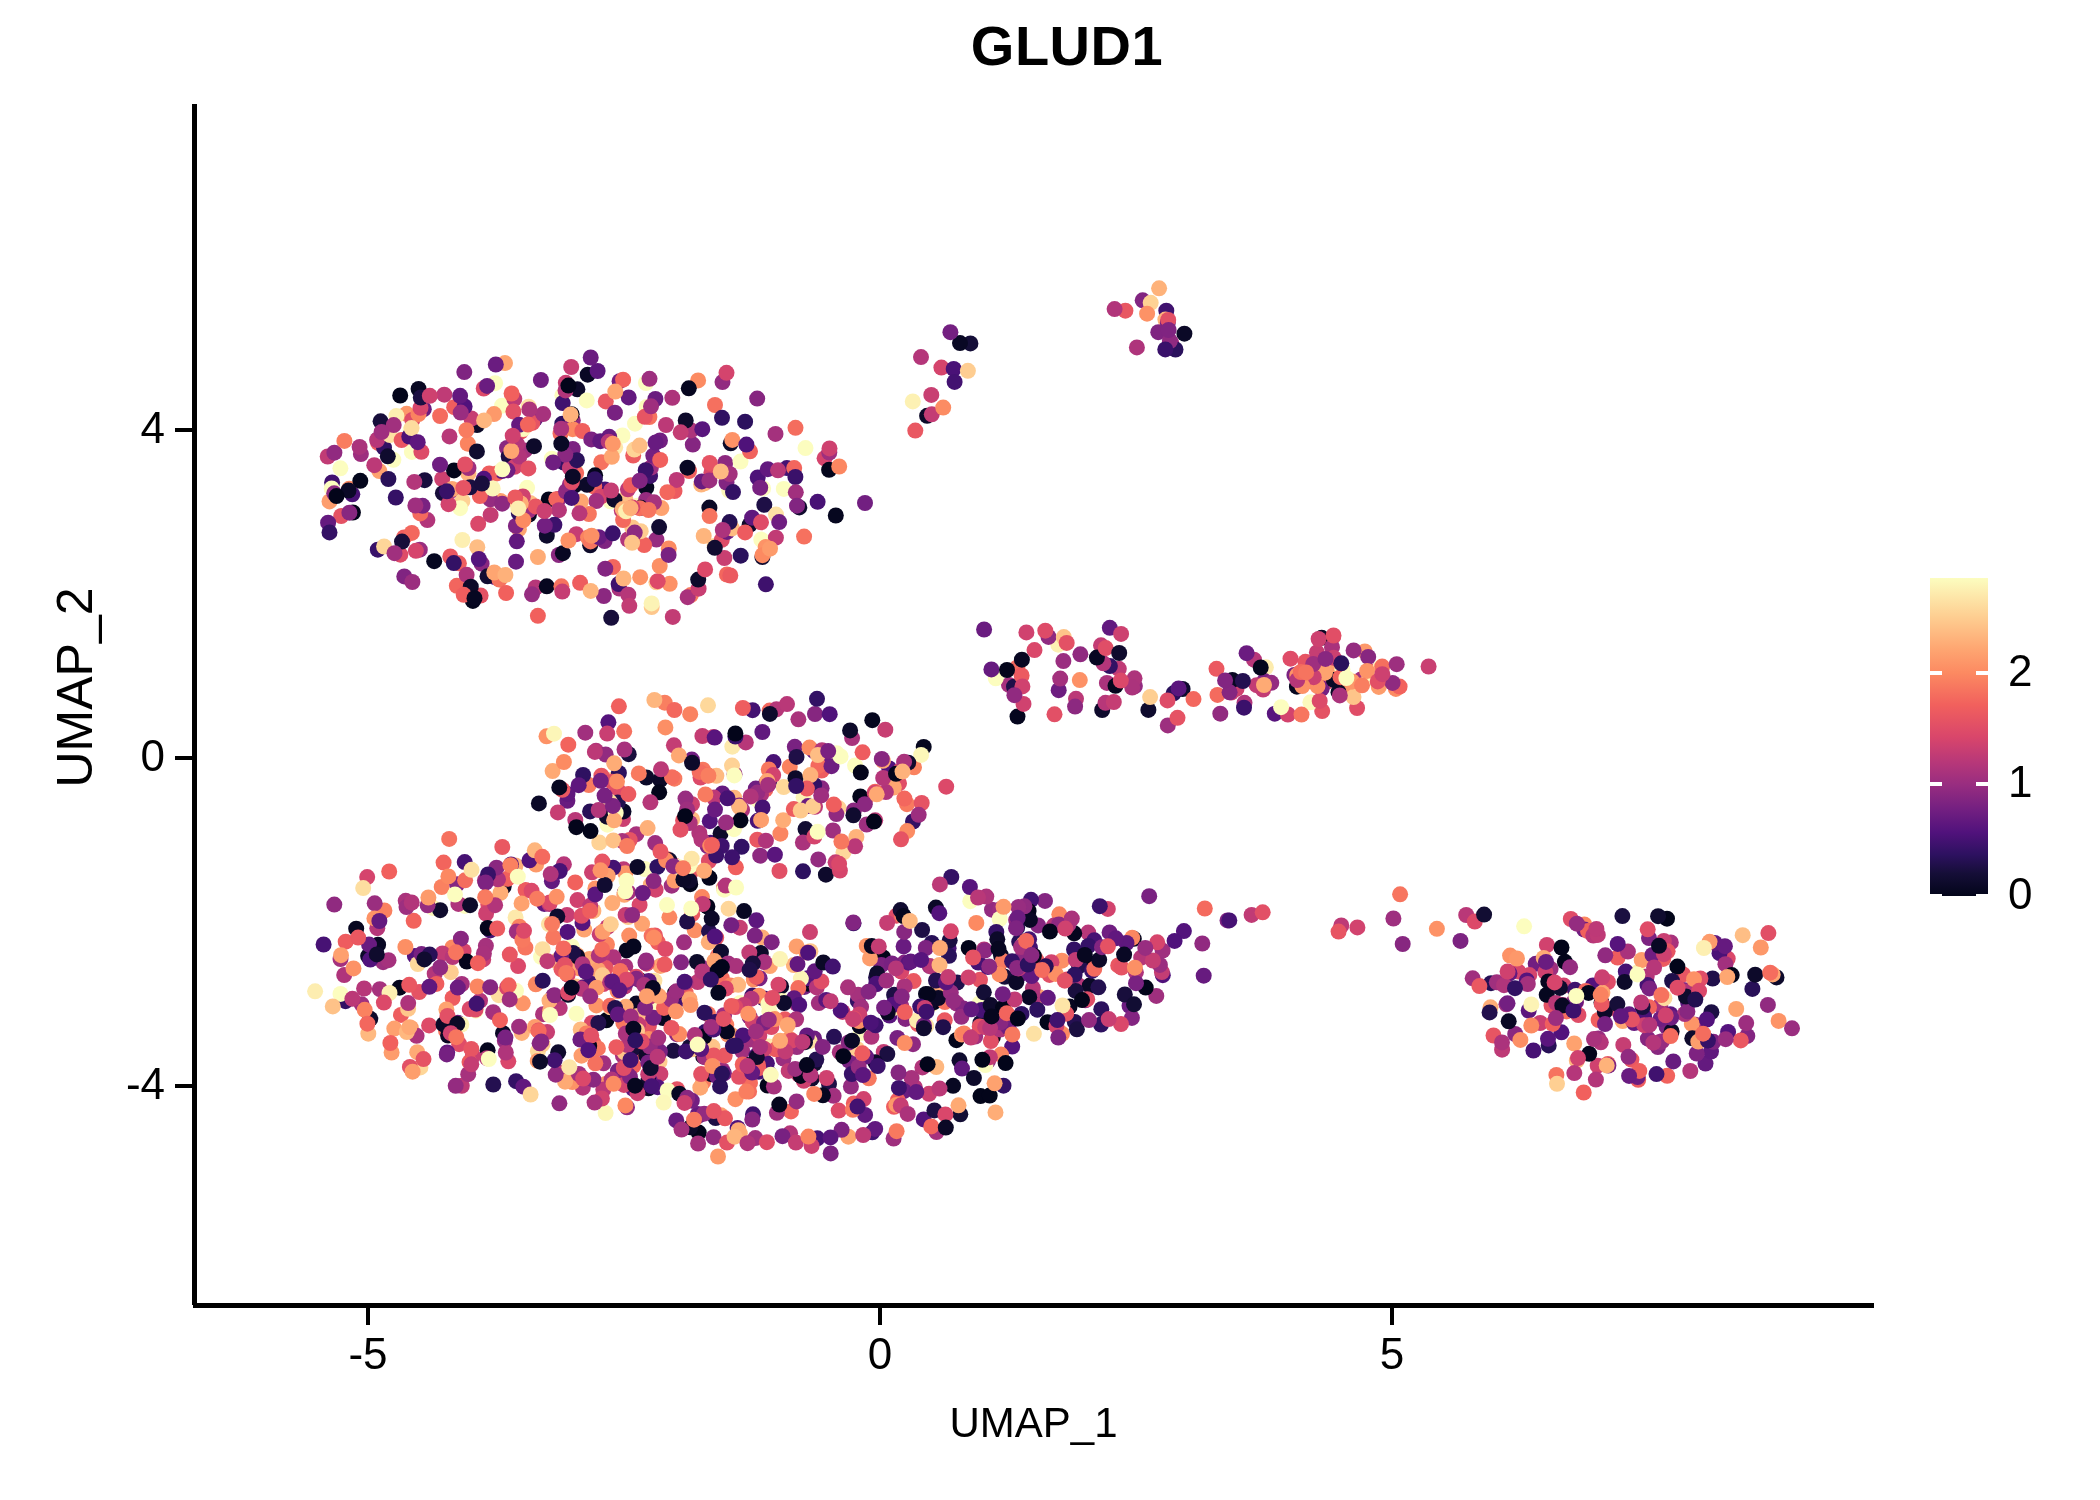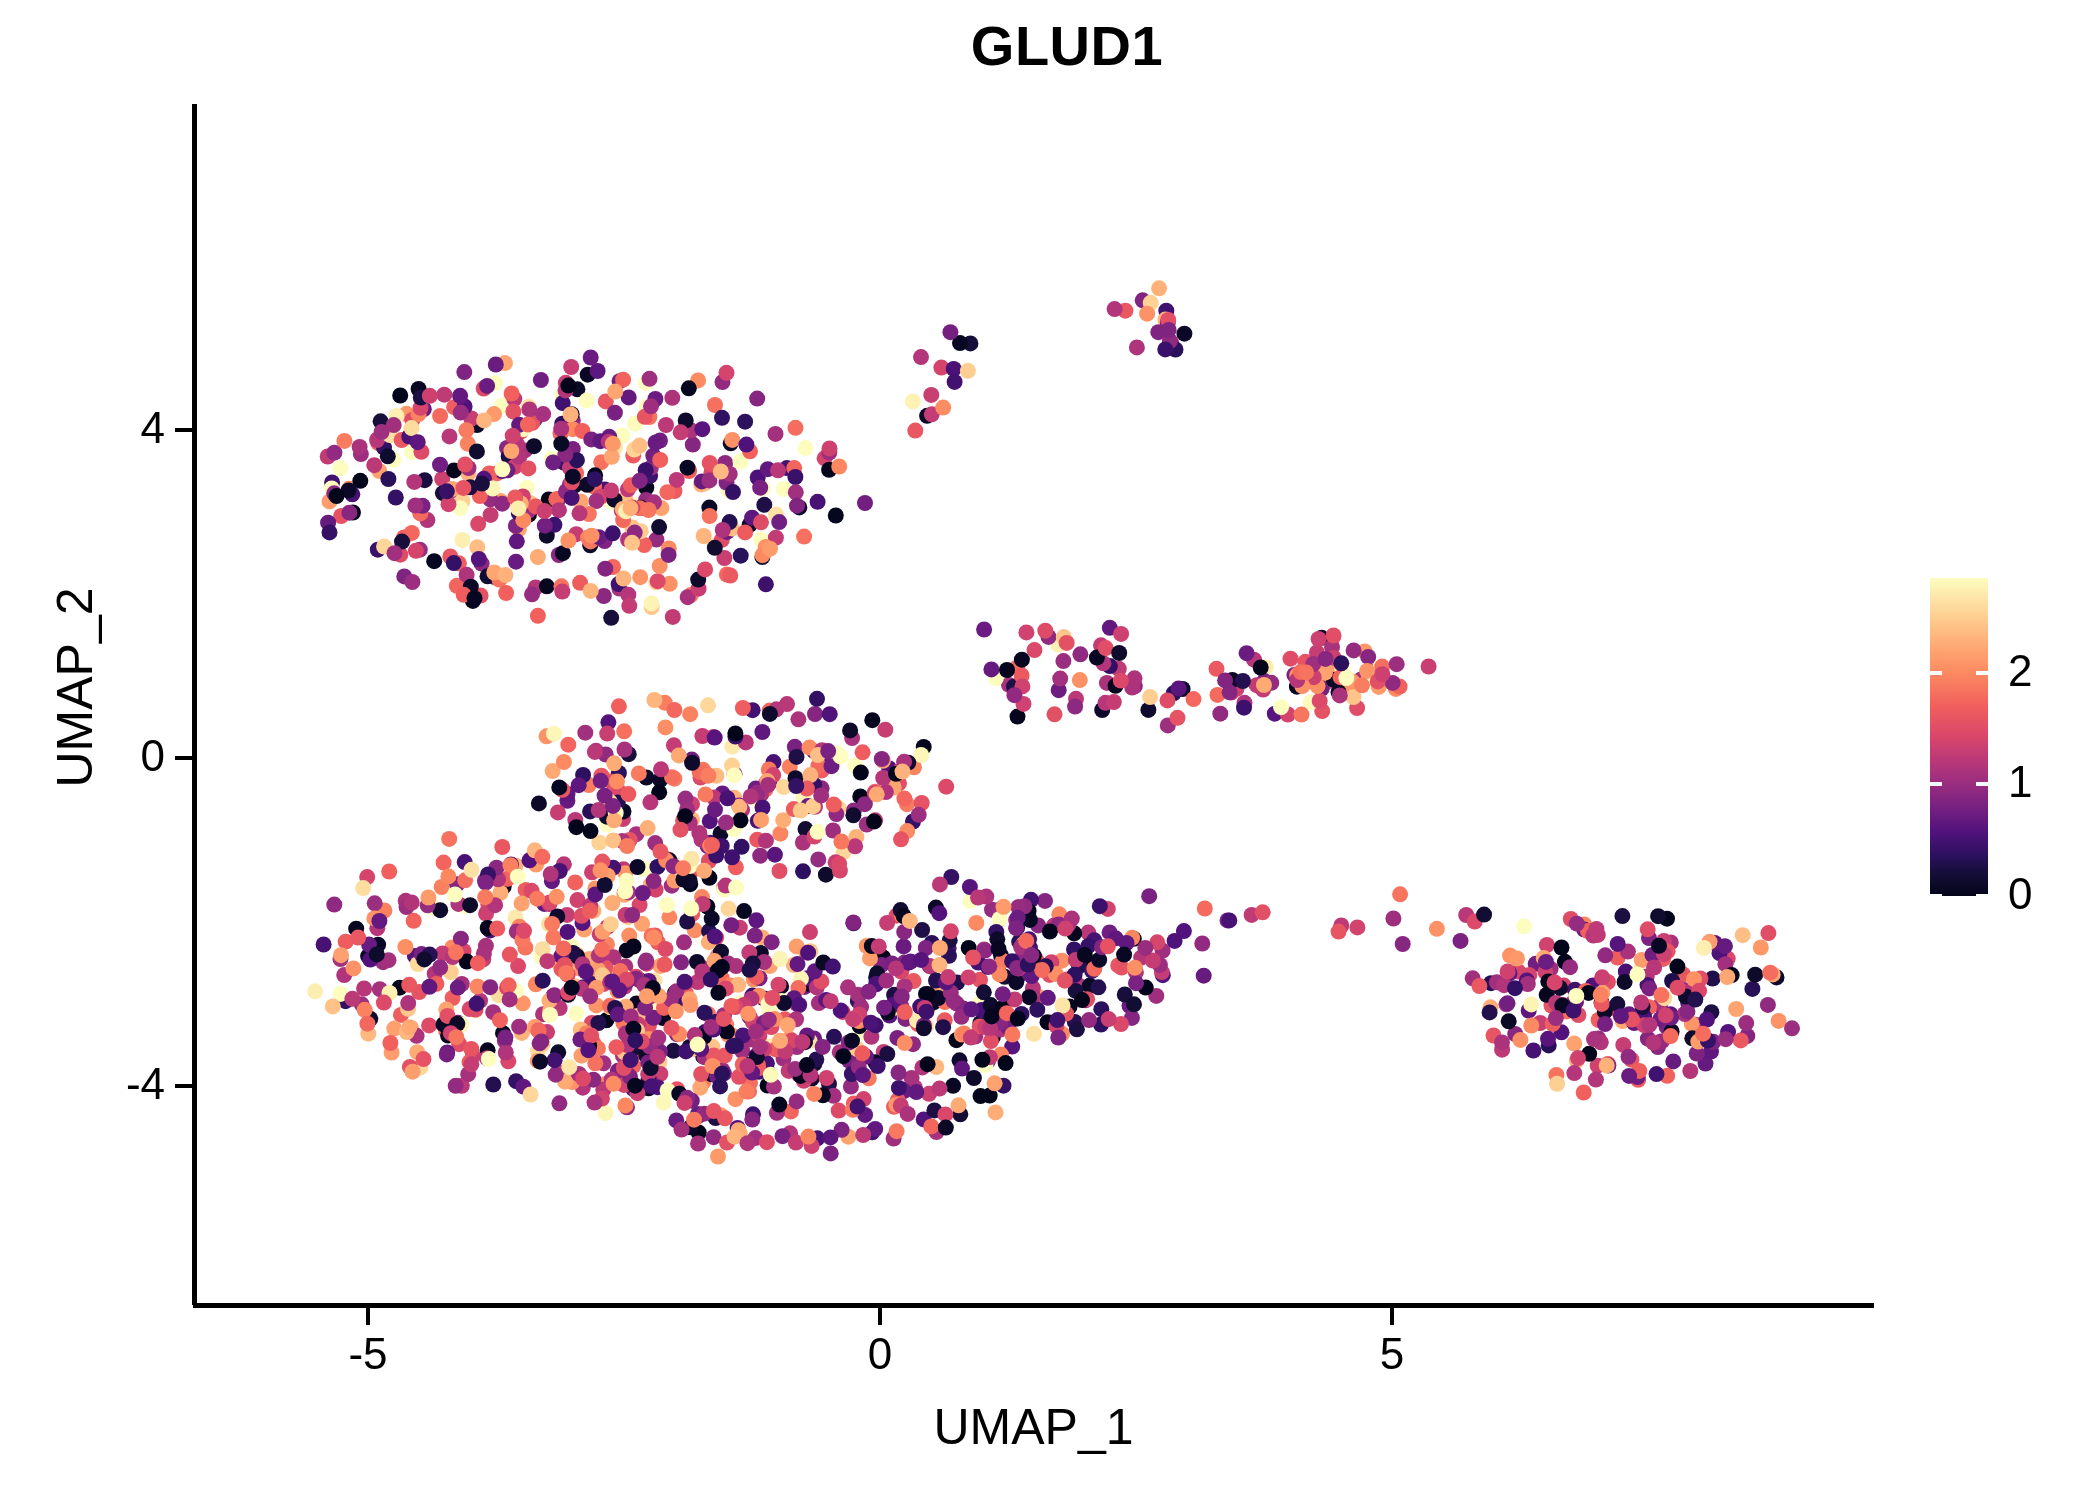--- a/index.html
+++ b/index.html
@@ -68,21 +68,21 @@
     width: 145px;
     text-align: right;
     font-size: 44px;
     line-height: 1.1;
   }
   #x-axis-title {
     position: absolute;
     left: 193px; top: 1400px;
     width: 1681px;
     text-align: center;
-    font-size: 50px;
+    font-size: 42px;
     line-height: 1.1;
   }
   #y-axis-title {
     position: absolute;
     left: -205px; top: 660px;
     width: 560px;
     text-align: center;
     font-size: 50px;
     line-height: 1.1;
     transform: rotate(-90deg);

